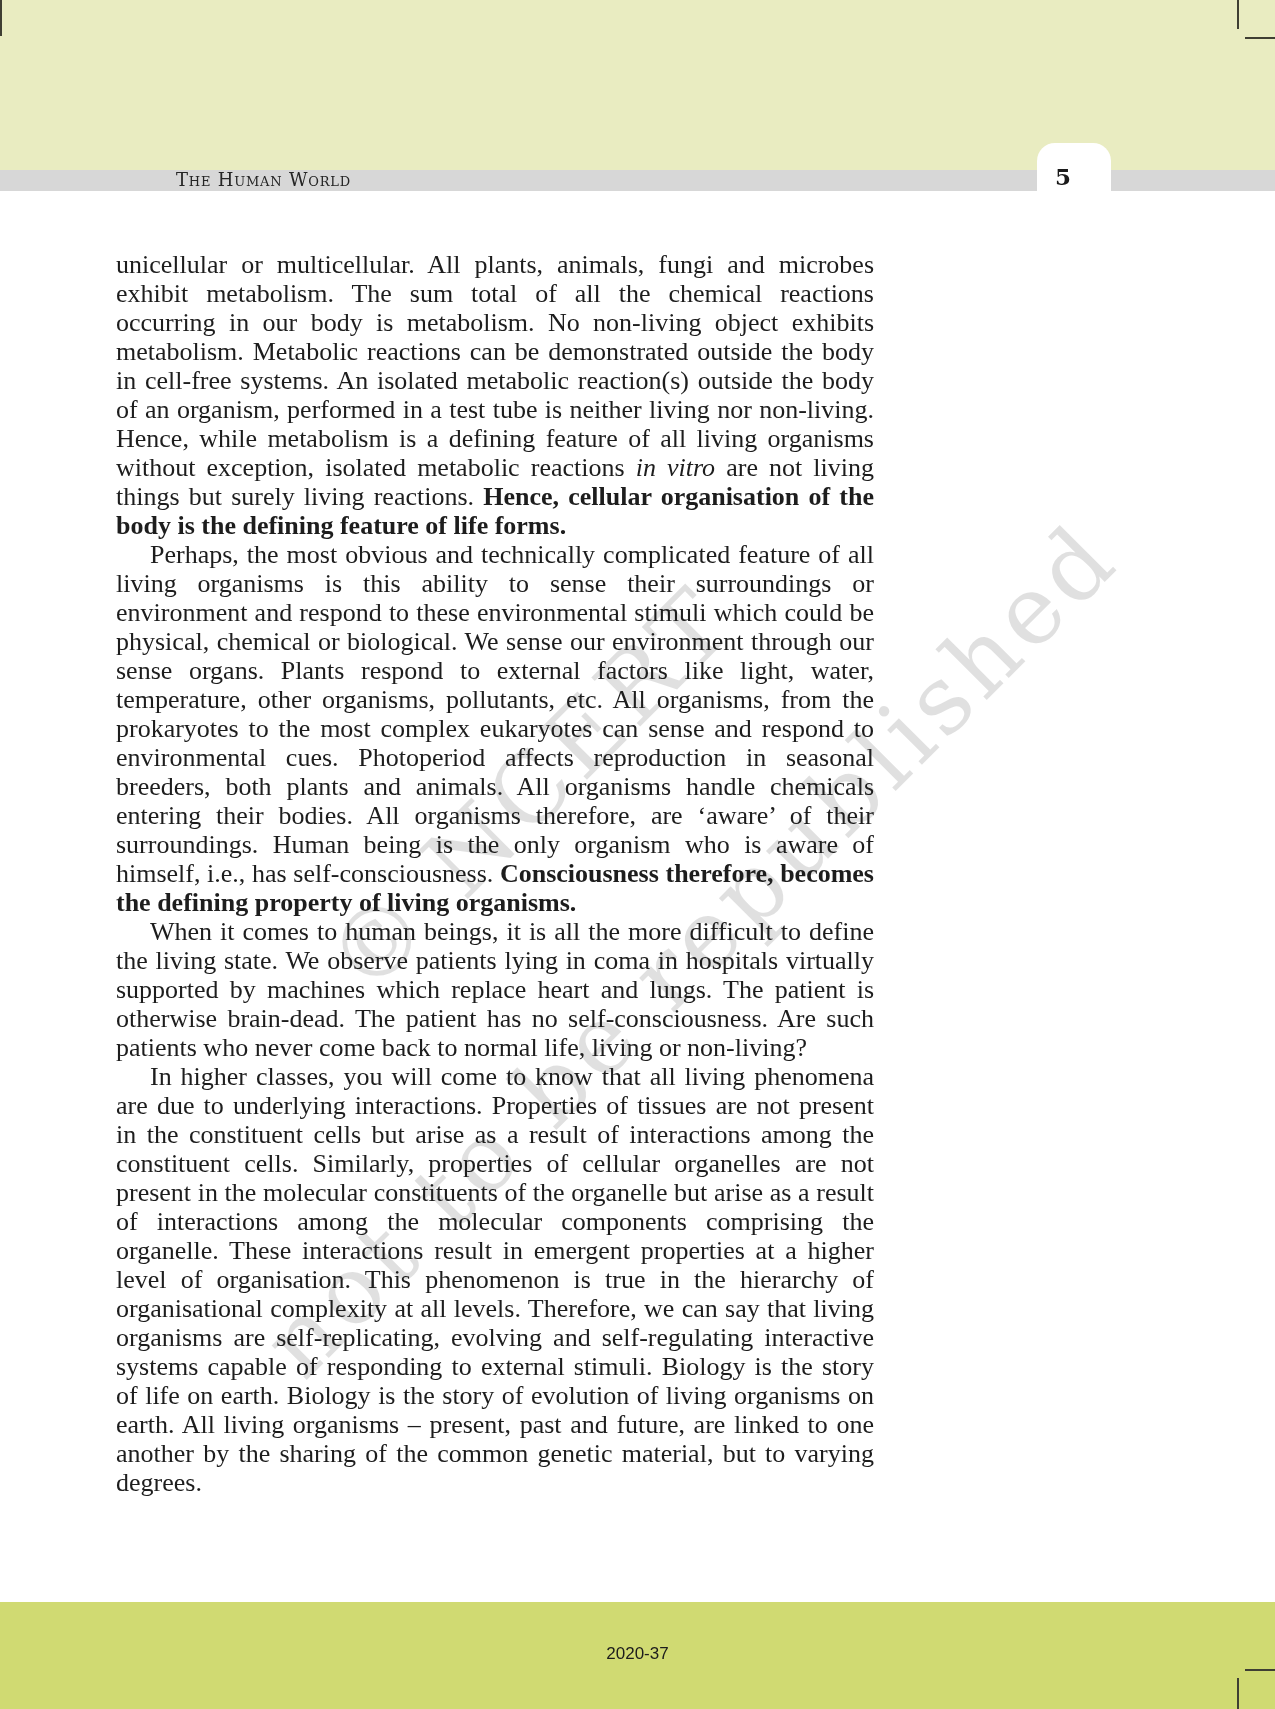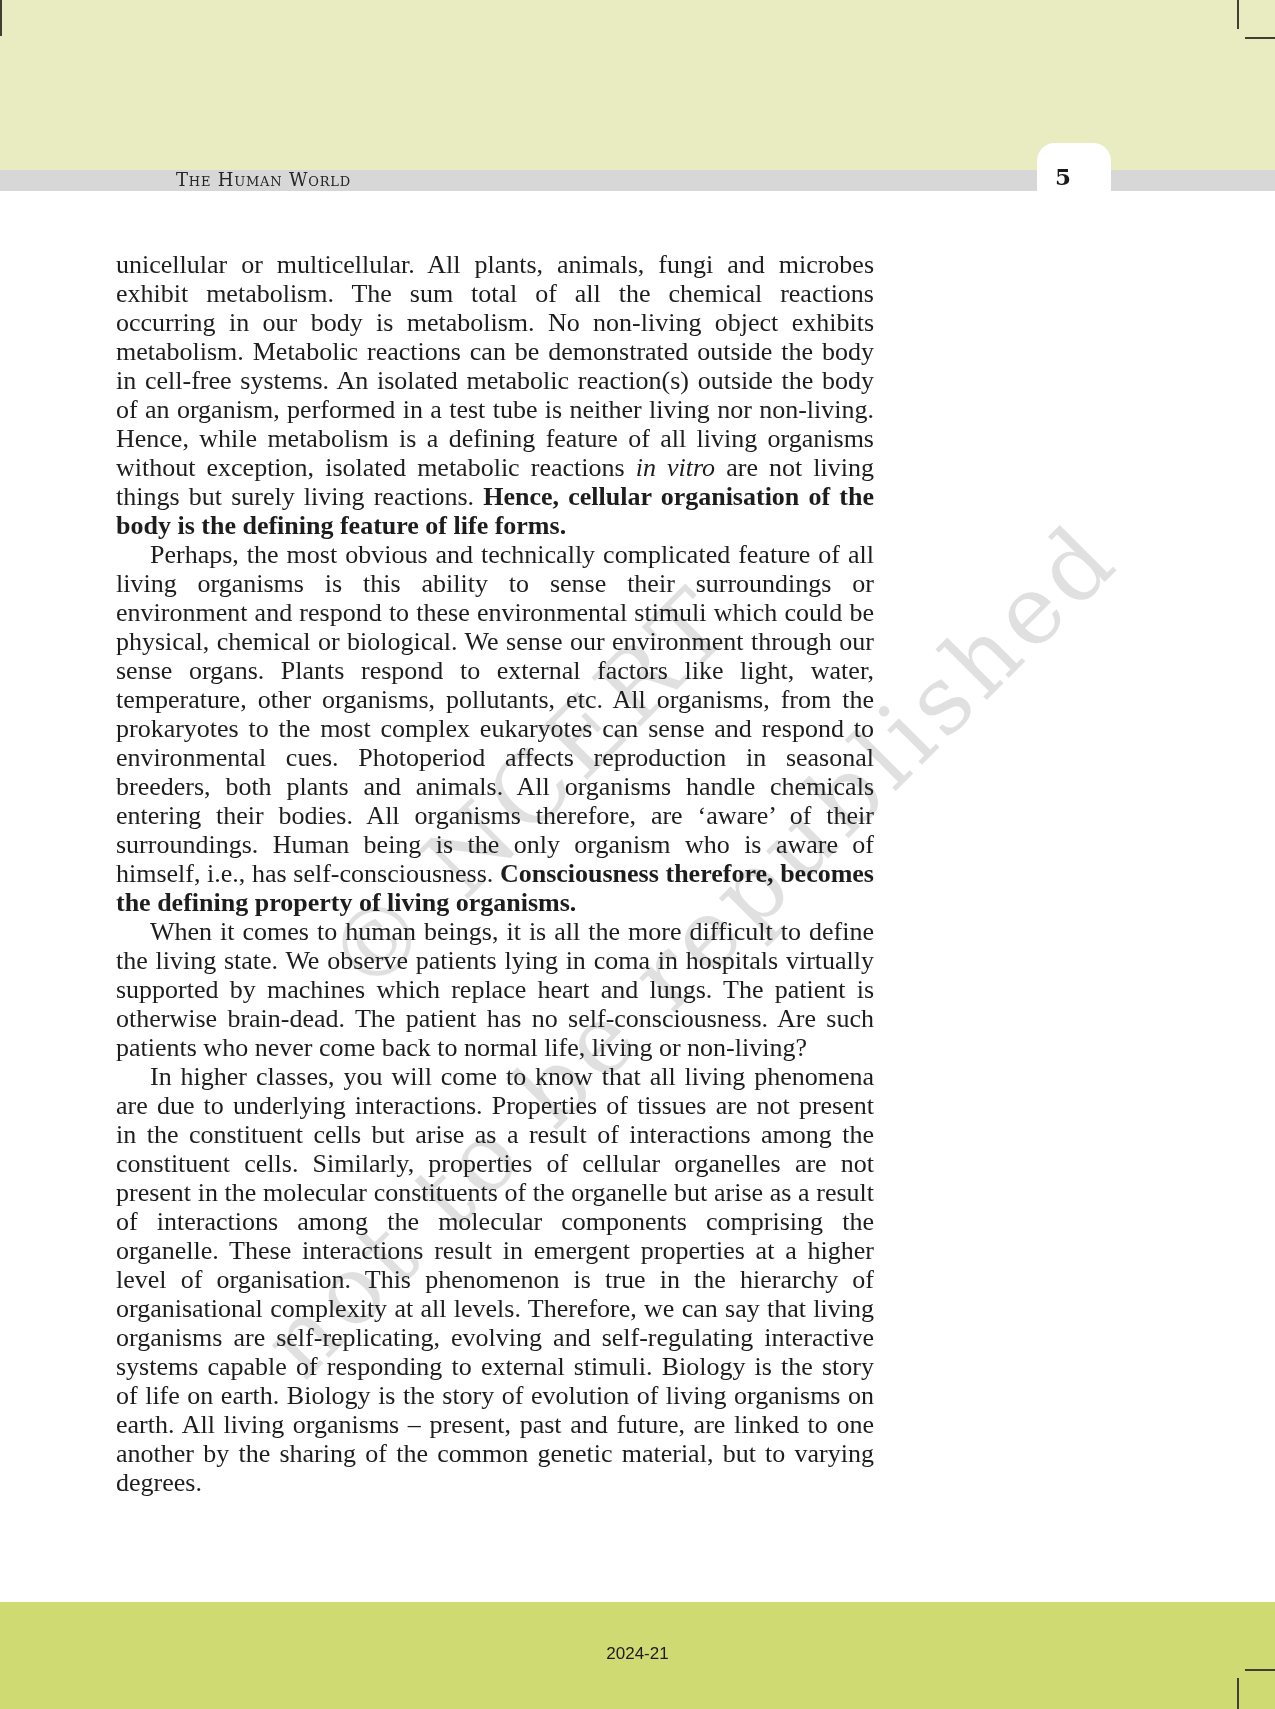--- a/index.html
+++ b/index.html
@@ -156,15 +156,15 @@
   <div class="watermark-line watermark-2">not to be republished</div>
 
   <div class="body-text">
       <p class="para"><span class="run-normal">unicellular or multicellular. All plants, animals, fungi and microbes exhibit metabolism. The sum total of all the chemical reactions occurring in our body is metabolism. No non-living object exhibits metabolism. Metabolic reactions can be demonstrated outside the body in cell-free systems. An isolated metabolic reaction(s) outside the body of an organism, performed in a test tube is neither living nor non-living. Hence, while metabolism is a defining feature of all living organisms without exception, isolated metabolic reactions </span><span class="run-italic">in vitro</span><span class="run-normal"> are not living things but surely living reactions. </span><span class="run-bold">Hence, cellular organisation of the body is the defining feature of life forms.</span></p>
       <p class="para indent"><span class="run-normal">Perhaps, the most obvious and technically complicated feature of all living organisms is this ability to sense their surroundings or environment and respond to these environmental stimuli which could be physical, chemical or biological. We sense our environment through our sense organs. Plants respond to external factors like light, water, temperature, other organisms, pollutants, etc. All organisms, from the prokaryotes to the most complex eukaryotes can sense and respond to environmental cues. Photoperiod affects reproduction in seasonal breeders, both plants and animals. All organisms handle chemicals entering their bodies. All organisms therefore, are ‘aware’ of their surroundings. Human being is the only organism who is aware of himself, i.e., has self-consciousness. </span><span class="run-bold">Consciousness therefore, becomes the defining property of living organisms.</span></p>
       <p class="para indent"><span class="run-normal">When it comes to human beings, it is all the more difficult to define the living state. We observe patients lying in coma in hospitals virtually supported by machines which replace heart and lungs. The patient is otherwise brain-dead. The patient has no self-consciousness. Are such patients who never come back to normal life, living or non-living?</span></p>
       <p class="para indent"><span class="run-normal">In higher classes, you will come to know that all living phenomena are due to underlying interactions. Properties of tissues are not present in the constituent cells but arise as a result of interactions among the constituent cells. Similarly, properties of cellular organelles are not present in the molecular constituents of the organelle but arise as a result of interactions among the molecular components comprising the organelle. These interactions result in emergent properties at a higher level of organisation. This phenomenon is true in the hierarchy of organisational complexity at all levels. Therefore, we can say that living organisms are self-replicating, evolving and self-regulating interactive systems capable of responding to external stimuli. Biology is the story of life on earth. Biology is the story of evolution of living organisms on earth. All living organisms – present, past and future, are linked to one another by the sharing of the common genetic material, but to varying degrees.</span></p>
     </div>
 
   <div class="footer-band"></div>
-  <div class="footer-year">2024-21</div>
+  <div class="footer-year">2020-37</div>
 
 </div>
 
 </body></html>

